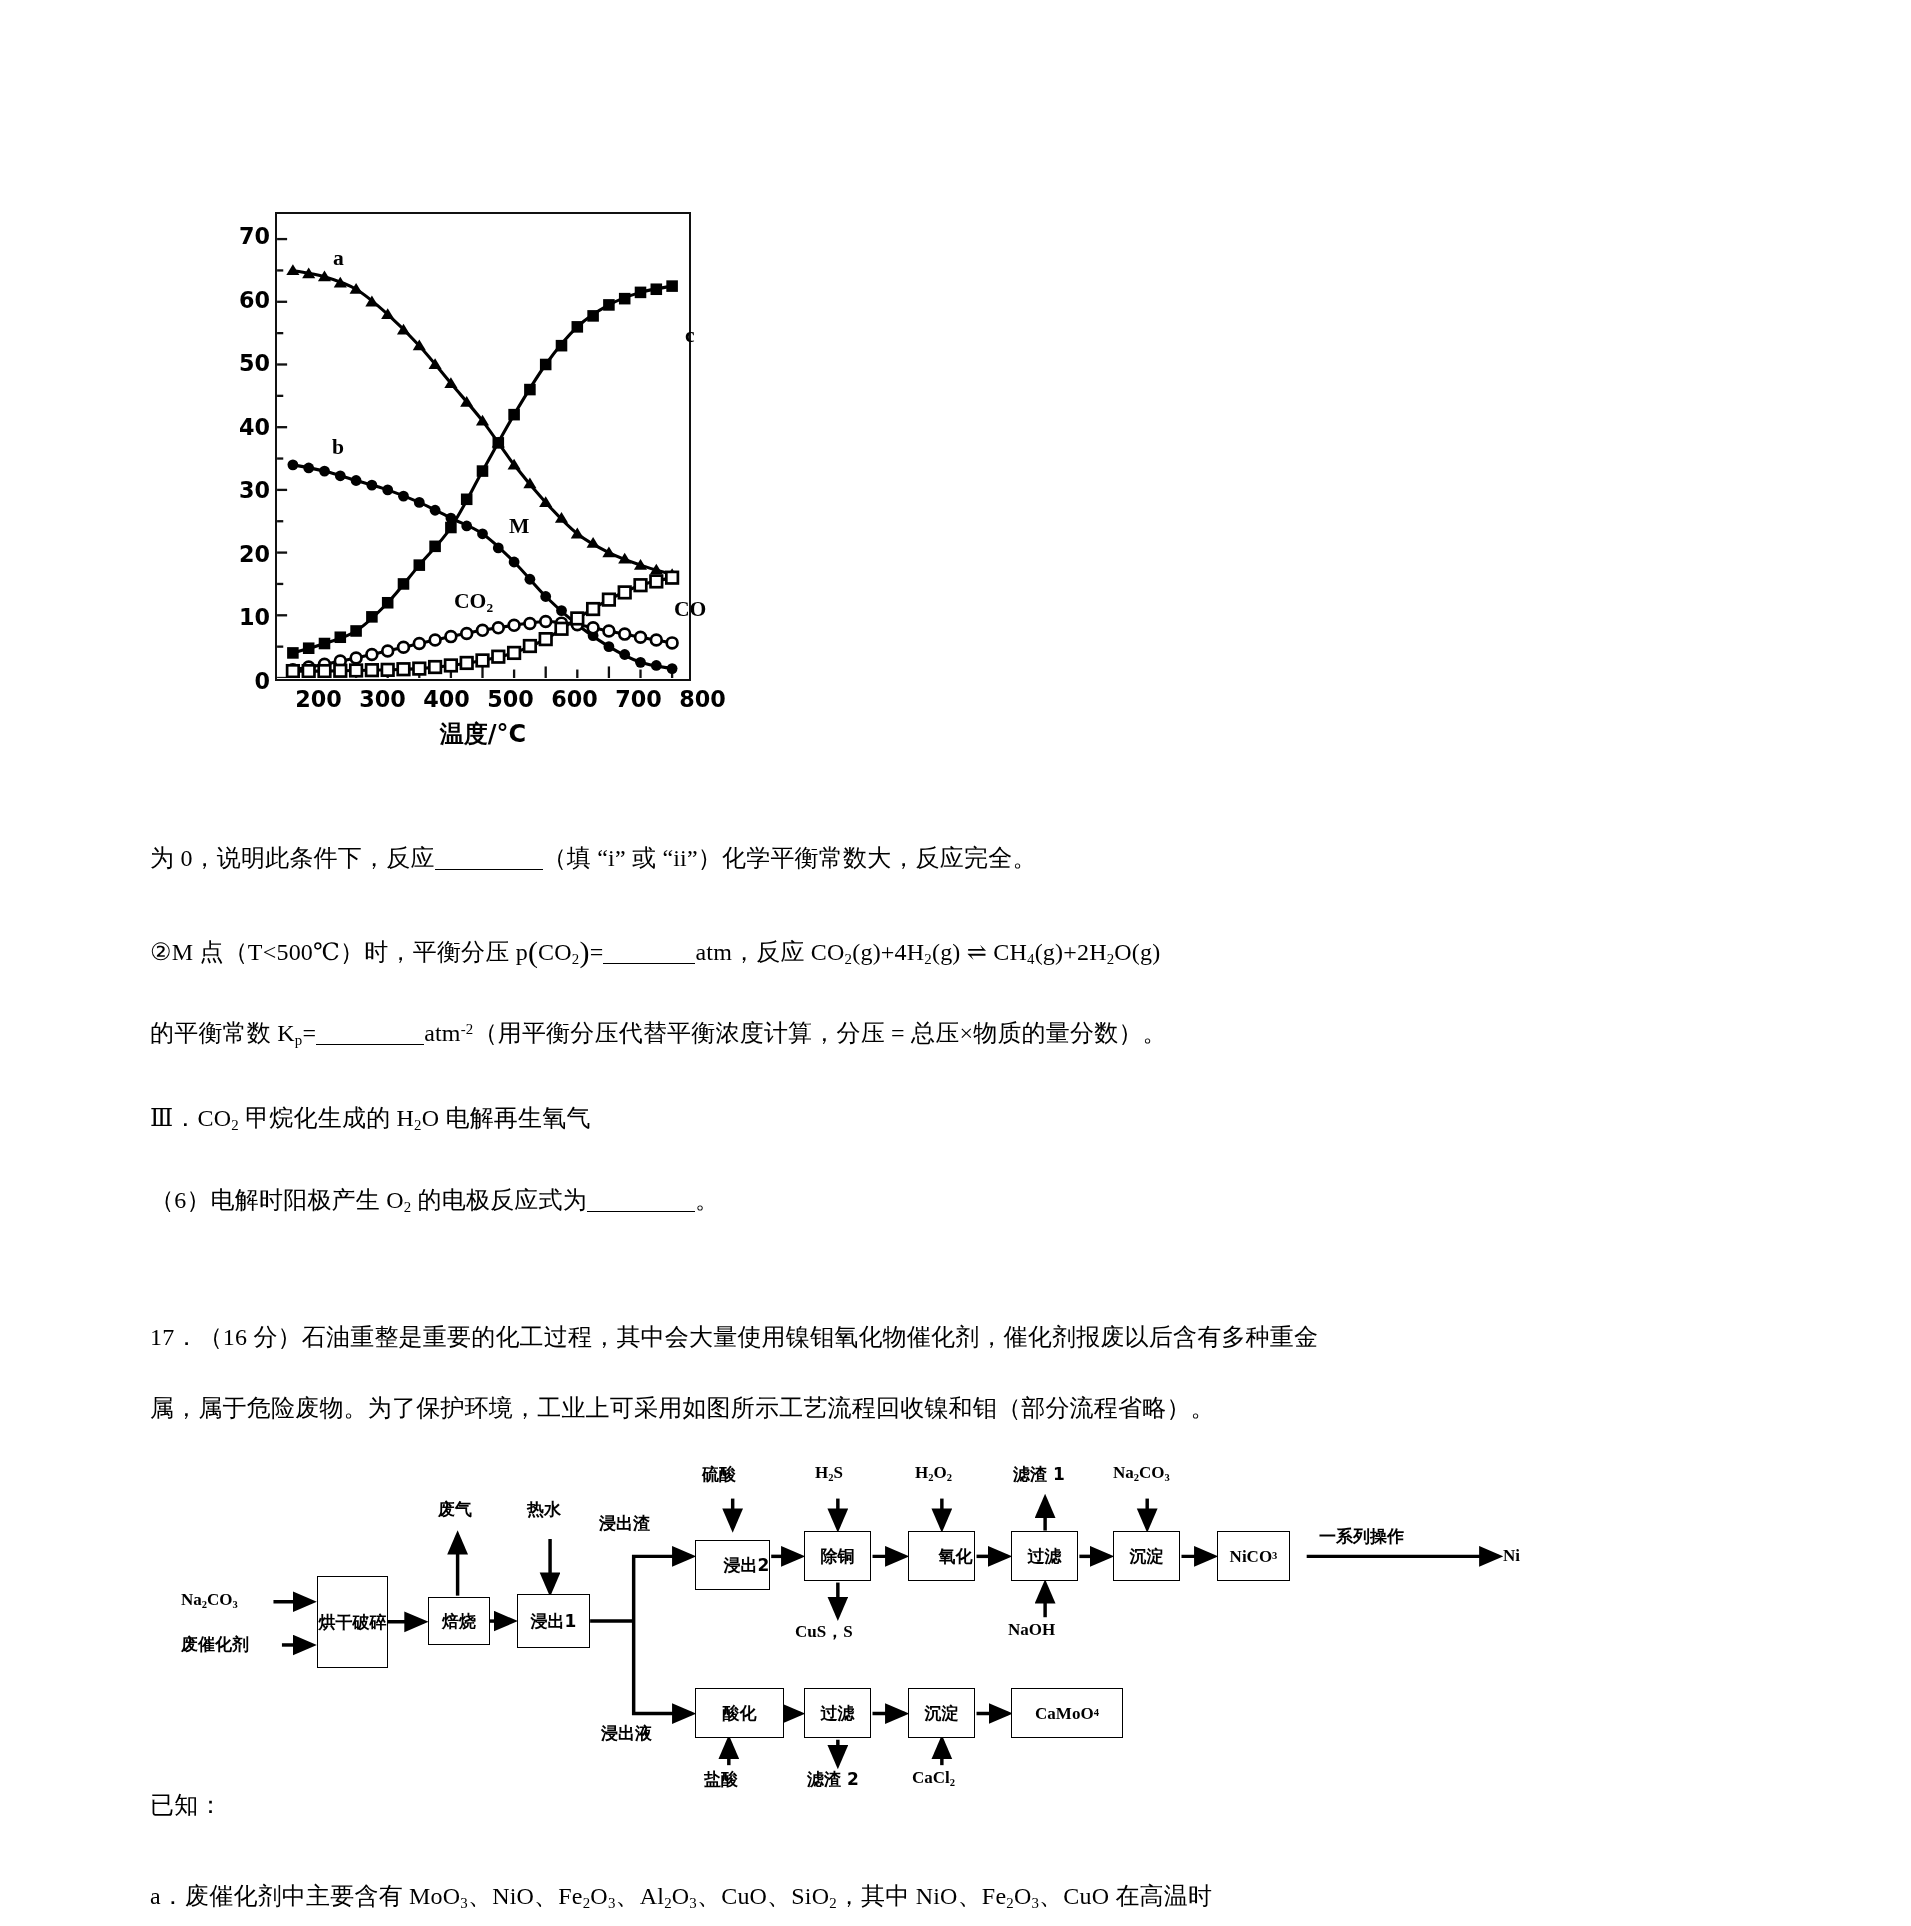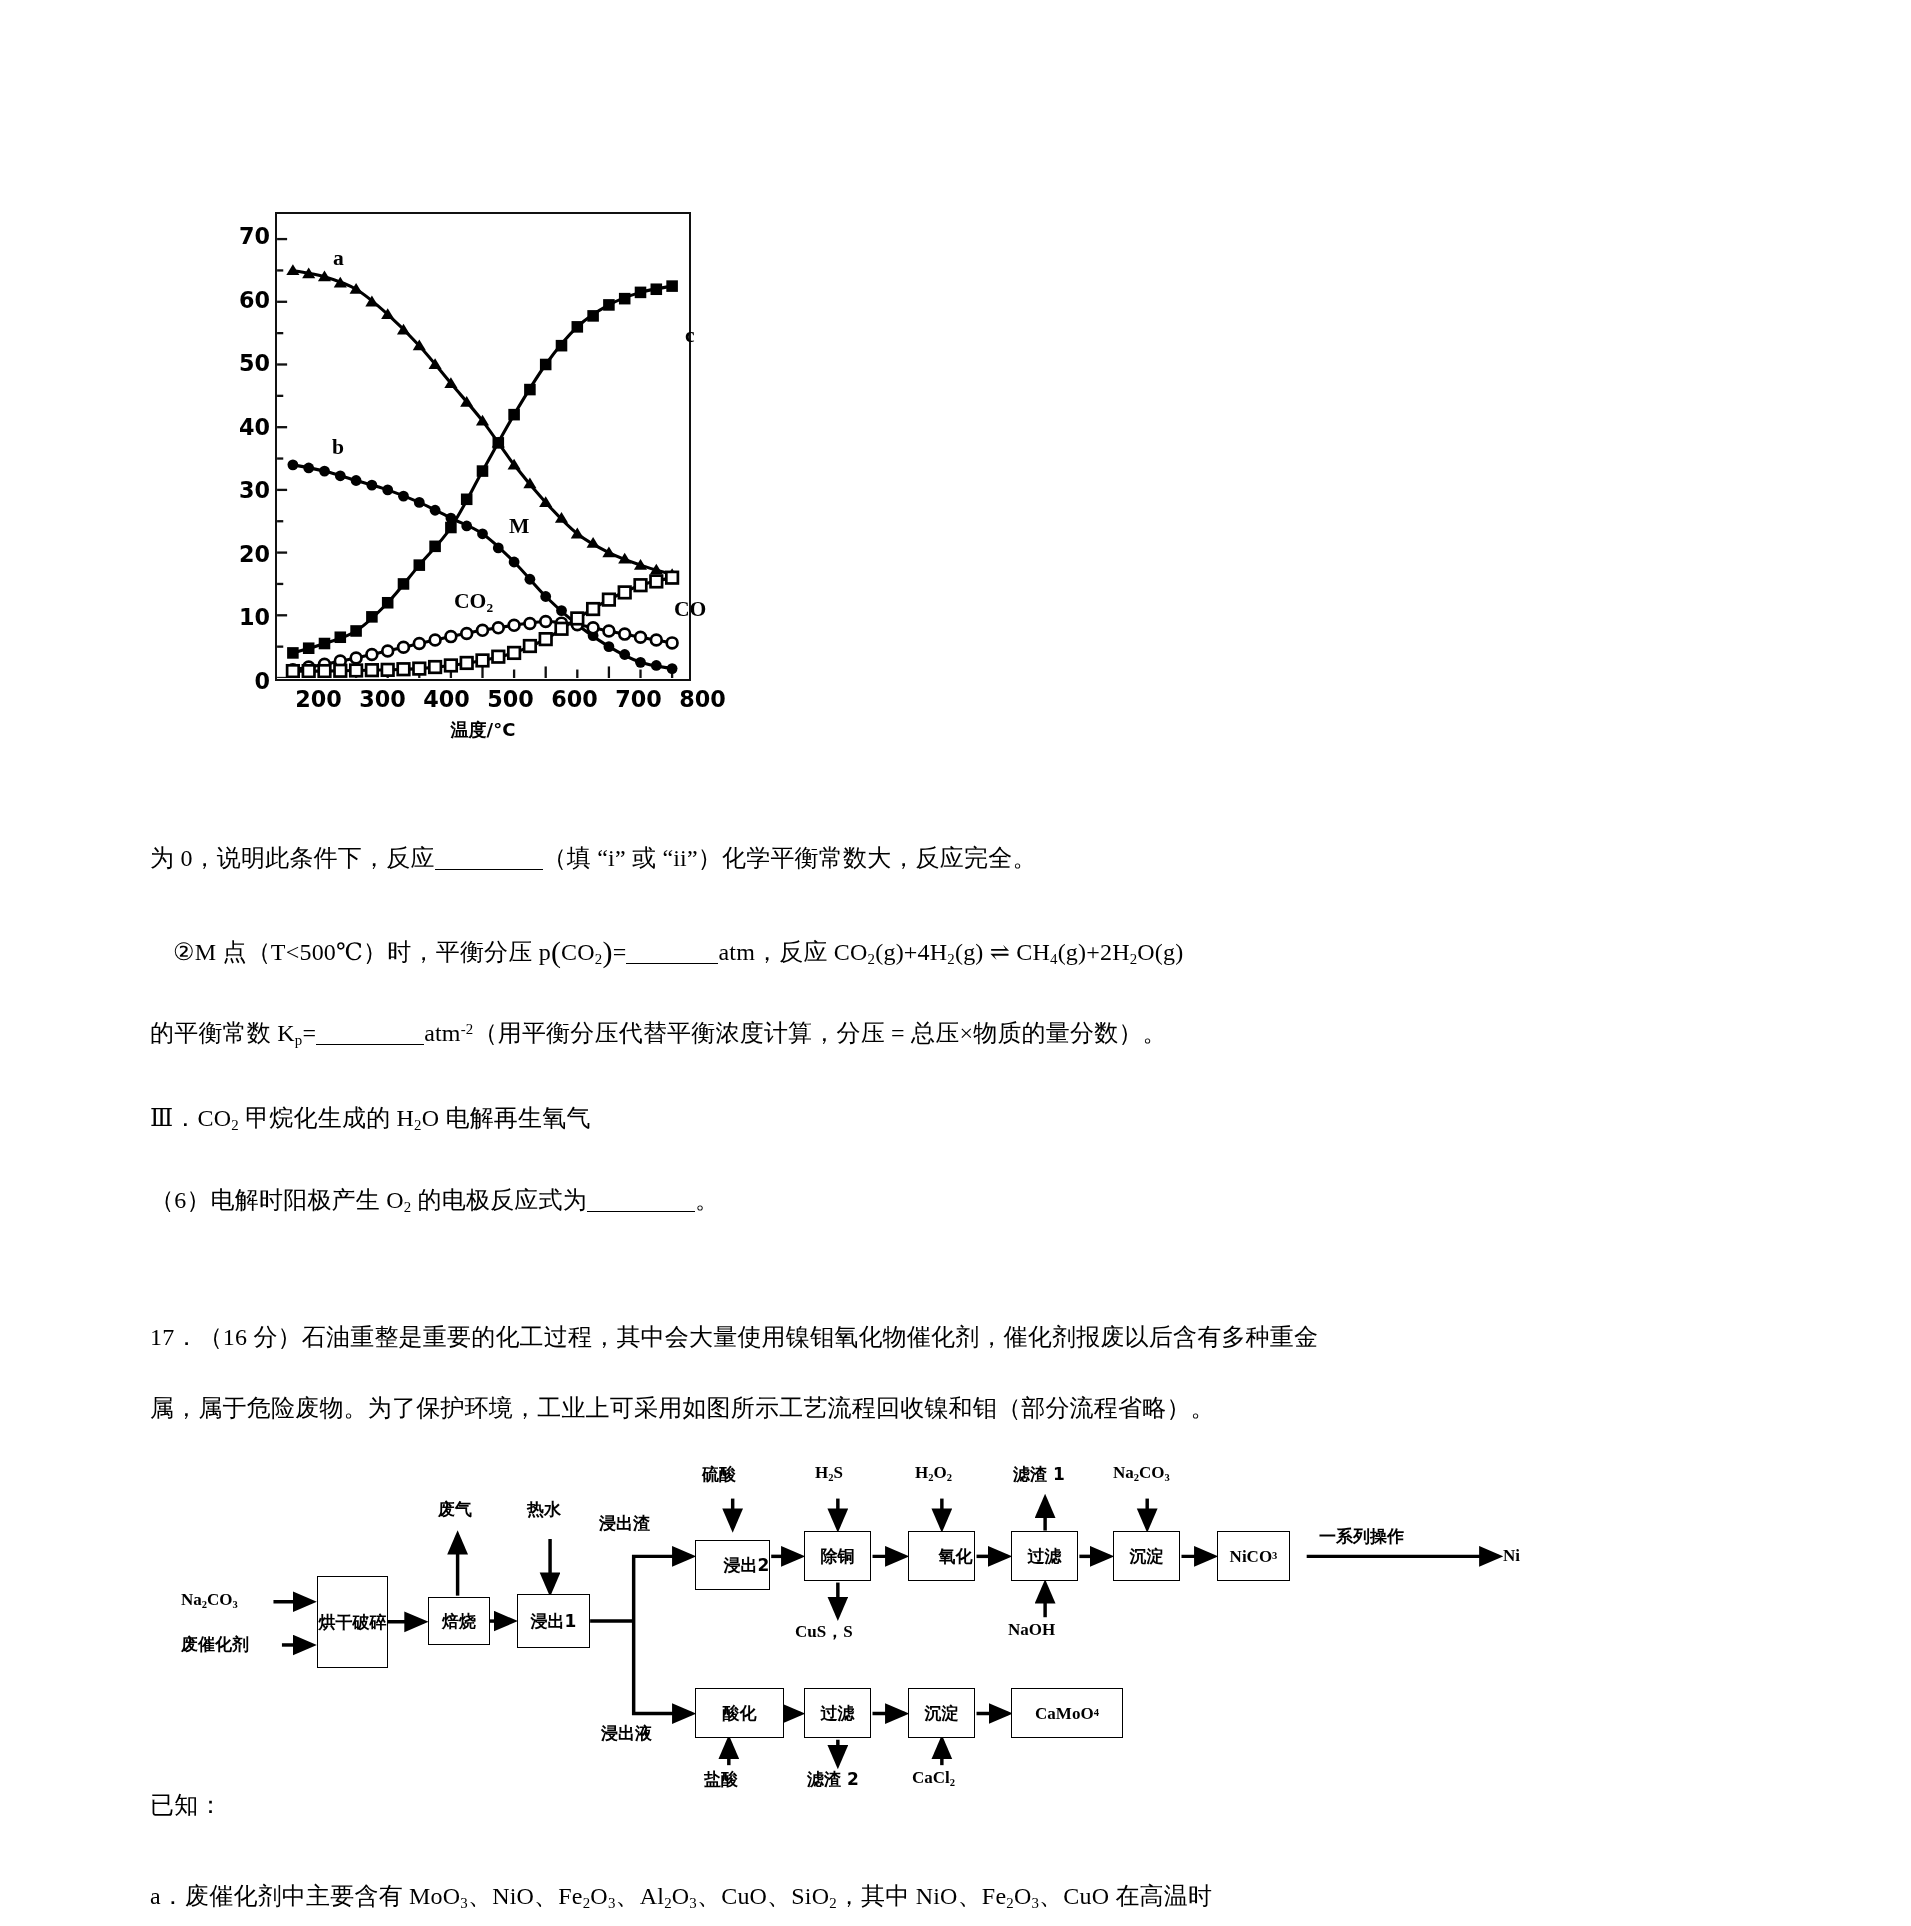--- a/index.html
+++ b/index.html
@@ -67,21 +67,21 @@
     font-weight: 700;
     font-family: "DejaVu Sans", sans-serif;
     white-space: nowrap;
   }
   .xlab {
     position: absolute;
     left: 59px;
     top: 518px;
     width: 416px;
     text-align: center;
-    font-size: 18px;
+    font-size: 24px;
     font-weight: 700;
     font-family: "DejaVu Sans", sans-serif;
   }
   .ytick {
     position: absolute;
     right: 447px;
     width: 69px;
     text-align: right;
     font-size: 22.3px;
     font-weight: 700;
@@ -338,21 +338,21 @@
     <div class="curvelabel" style="left:293px;  top:314px;">M</div>
     <div class="curvelabel" style="left:238px;  top:389px;"><span>CO</span><sub>2</sub></div>
     <div class="curvelabel" style="left:458px; top:397px;">CO</div>
   </div>
 
 
   <div class="para" style="left:150px; top:846px;">
     <span>为 0，说明此条件下，反应</span><span class="blank b210"></span><span>（填 “i” 或 “ii”）化学平衡常数大，反应完全。</span>
   </div>
 
-  <div class="para" style="left:150px; top:936px;margin-left:23px;">
+  <div class="para" style="left:150px; top:936px;">
     <span>②M 点（T&lt;500℃）时，平衡分压 p</span><span style="font-size:1.25em;vertical-align:-0.08em;">(</span><span>CO</span><sub>2</sub><span style="font-size:1.25em;vertical-align:-0.08em;">)</span><span>=</span><span class="blank b180"></span><span>atm</span><span>，反应 CO</span><sub>2</sub><span>(g)+4H</span><sub>2</sub><span>(g) ⇌ CH</span><sub>4</sub><span>(g)+2H</span><sub>2</sub><span>O(g)</span>
   </div>
 
   <div class="para" style="left:150px; top:1021px;">
     <span>的平衡常数 K</span><sub>p</sub><span>=</span><span class="blank b210"></span><span>atm</span><sup>-2</sup><span>（用平衡分压代替平衡浓度计算，分压 = 总压×物质的量分数）。</span>
   </div>
 
   <div class="para" style="left:150px; top:1106px;">
     <span>Ⅲ．CO</span><sub>2</sub><span> 甲烷化生成的 H</span><sub>2</sub><span>O 电解再生氧气</span>
   </div>

